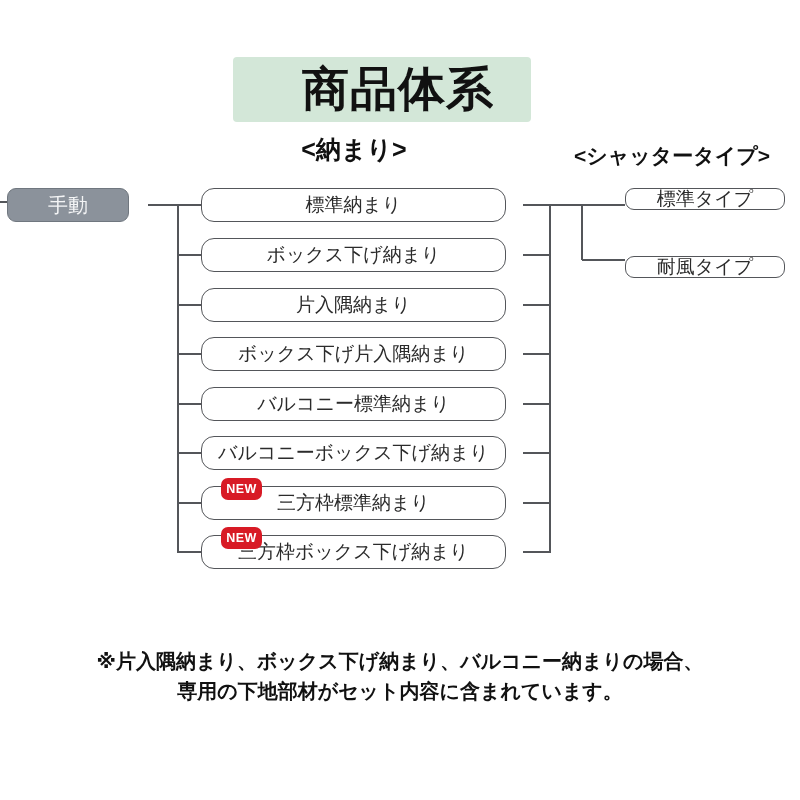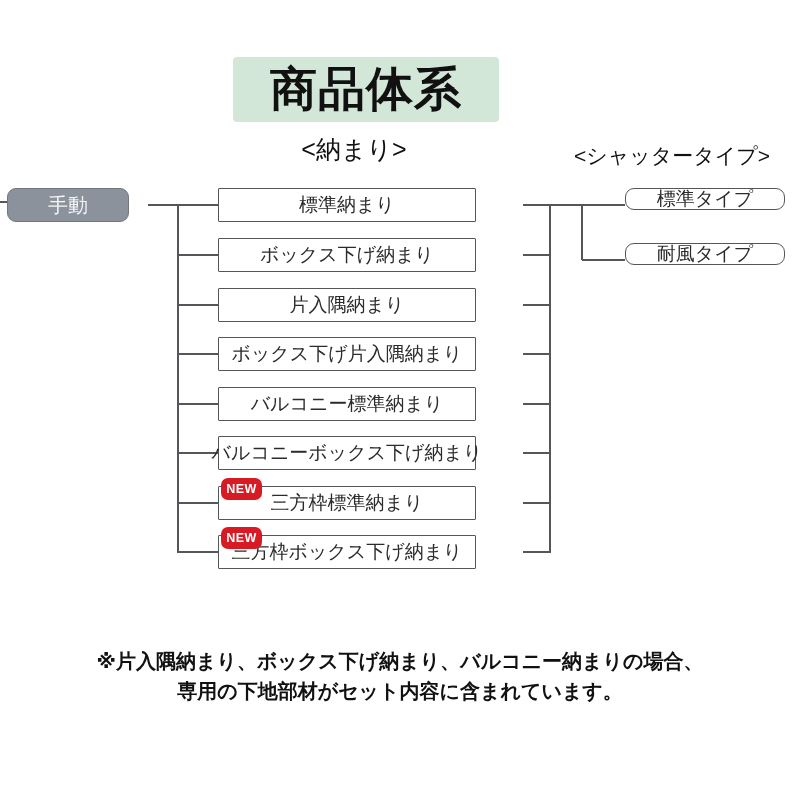--- a/index.html
+++ b/index.html
@@ -7,28 +7,28 @@
     width:800px;height:800px;background:#ffffff;
     font-family:"Liberation Sans","DejaVu Sans",sans-serif;
     color:#222;
   }
   .stage{position:relative;width:800px;height:800px;background:#fff;overflow:hidden;}
 
   
   .title-box{
     position:absolute;left:233px;top:57px;width:266px;height:65px;
     background:var(--title-bg,#d3e7d8);border-radius:4px;
-    display:flex;align-items:center;justify-content:center;
+    display:flex;align-items:center;justify-content:center;padding-left:32px;
   }
   .title-box span{font-size:47px;font-weight:700;color:#111;letter-spacing:1px;}
 
   
   .col-header{
     position:absolute;transform:translateX(-50%);
-    font-weight:400;color:#111;white-space:nowrap;
+    font-weight:700;color:#111;white-space:nowrap;
   }
   .hdr-installation{left:354px;top:133px;font-size:25px;}
   .hdr-shutter{left:672px;top:142px;font-size:21px;}
 
   
   .ln{position:absolute;background:var(--line,#54565a);}
   .ln.h{height:1.5px;}
   .ln.v{width:1.5px;}
 
   
@@ -36,23 +36,23 @@
     position:absolute;left:7px;top:188px;width:122px;height:34px;
     background:var(--root-bg,#8b929b);
     border:1.5px solid var(--root-border,#70777f);
     border-radius:9px;box-sizing:border-box;
     display:flex;align-items:center;justify-content:center;
     font-size:20px;color:#f4f5f6;z-index:2;
   }
 
   
   .node{
-    position:absolute;left:218px;width:258px;height:34px;
+    position:absolute;left:201px;width:305px;height:34px;
     background:#fff;border:1.5px solid var(--box-border,#54565a);
-    border-radius:1px;box-sizing:border-box;
+    border-radius:13px;box-sizing:border-box;
     display:flex;align-items:center;justify-content:center;
     font-size:19px;color:#2b2b2b;z-index:2;white-space:nowrap;
   }
 
   
   .type-node{
     position:absolute;left:625px;width:160px;height:22px;
     background:#fff;border:1.5px solid var(--box-border,#54565a);
     border-radius:9px;box-sizing:border-box;
     display:flex;align-items:center;justify-content:center;
@@ -137,21 +137,21 @@
   <div class="node" style="top:535px;">
     <span>三方枠ボックス下げ納まり</span>
   </div>
 
   <div class="badge" style="top:478px;">NEW</div>
   <div class="badge" style="top:527px;">NEW</div>
 
   <div class="type-node" style="top:188px;">
     <span>標準タイプ</span>
   </div>
-  <div class="type-node" style="top:243px;">
+  <div class="type-node" style="top:256px;">
     <span>耐風タイプ</span>
   </div>
 
   <div class="note">
     <div>※片入隅納まり、ボックス下げ納まり、バルコニー納まりの場合、</div>
     <div>専用の下地部材がセット内容に含まれています。</div>
   </div>
 
 </div>
 

